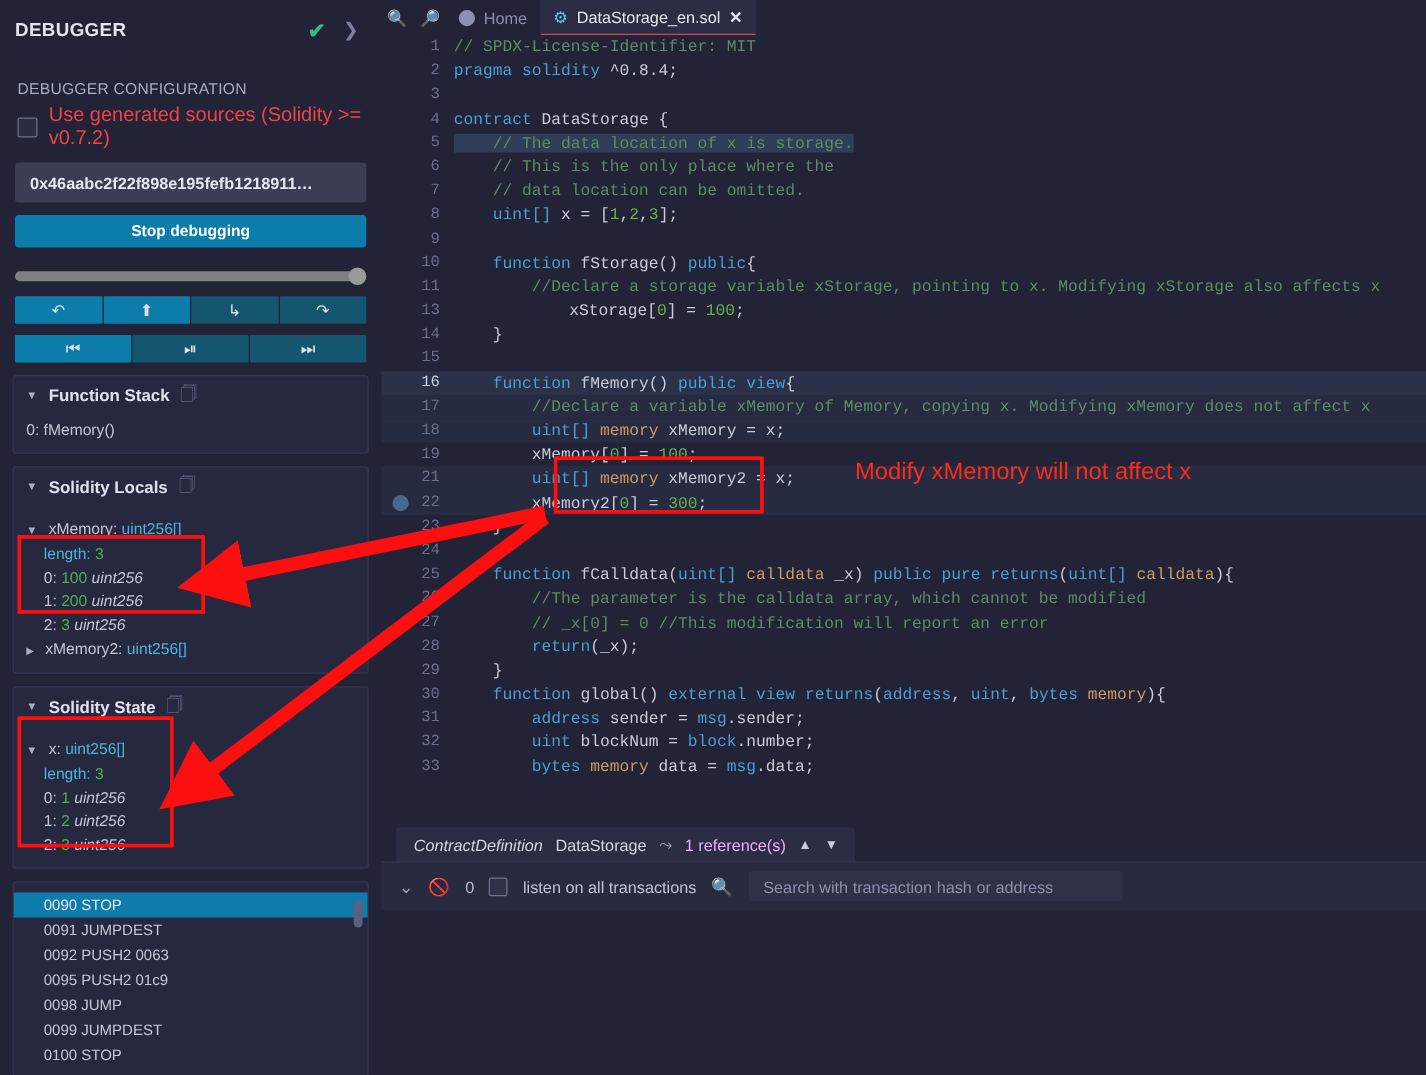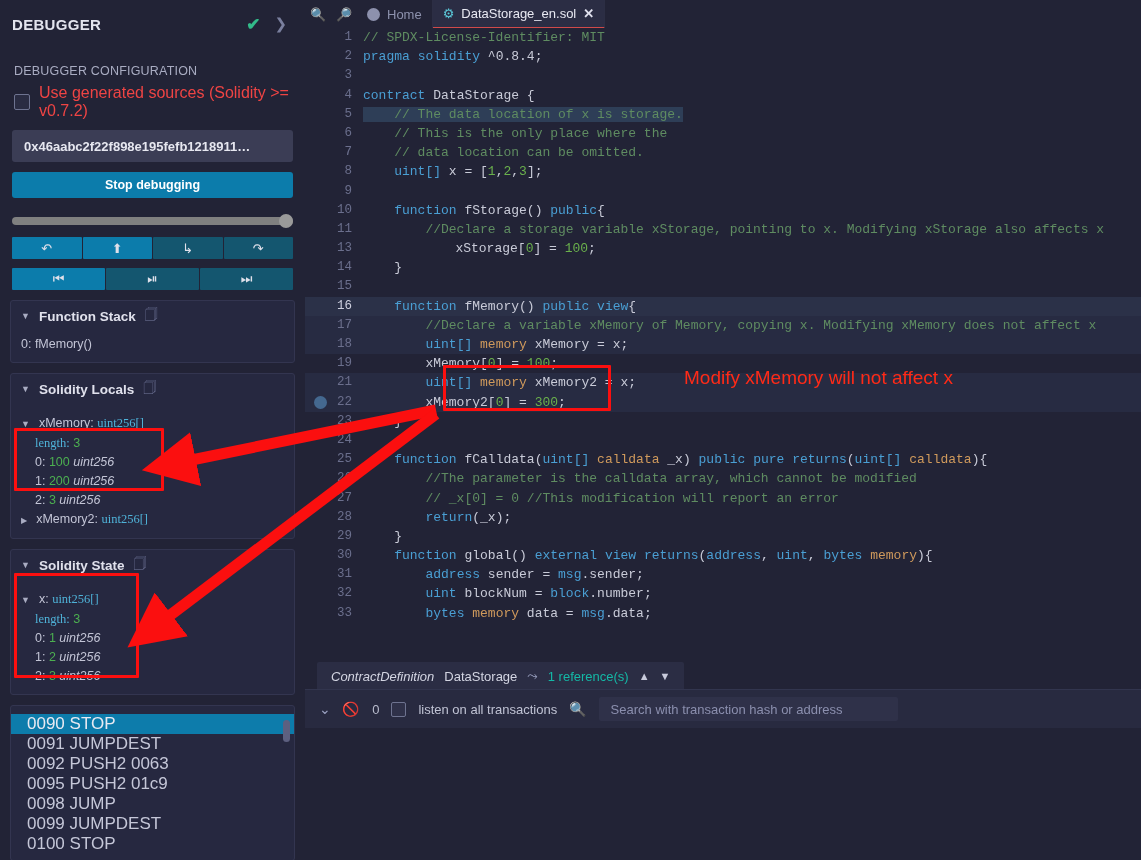--- a/index.html
+++ b/index.html
@@ -63,31 +63,31 @@
   }
   .vpanel-hd{
     display:flex;align-items:center;height:30px;padding:0 10px;
   }
   .caret{color:#a9acc2;font-size:9px;margin-right:9px;}
   .caret.right{font-size:8px;}
   .vpanel-title{font-size:13.5px;font-weight:bold;color:#e0e1ec;margin-right:9px;}
   .copy-ico{color:#767ba0;font-size:13px;}
   .vpanel-body{padding:4px 10px 8px 10px;font-size:12.5px;line-height:19px;}
   .vrow{white-space:nowrap;}
-  .k-cyan{color:#4fb3d9;font-family:Liberation Serif, serif;}
+  .k-cyan{color:#4fb3d9;}
   .k-green{color:#4caf50;}
   .k-grey{color:#c3c5d6;}
   .k-ital{font-style:italic;color:#c3c5d6;}
   .indent1{padding-left:14px;}
   
   .opcode-panel{
     margin:10px 10px 0 10px;border:1px solid #333550;border-radius:3px;
     background:#262840;padding:8px 0 6px 0;position:relative;
   }
-  .op-row{font-size:17px;line-height:18px;padding:1px 16px;color:#c5c7d8;white-space:nowrap;}
+  .op-row{font-size:12px;line-height:18px;padding:1px 24px;color:#c5c7d8;white-space:nowrap;}
   .op-row.sel{background:#0d7cab;color:#e9eaf2;}
   .op-scroll{
     position:absolute;right:4px;top:14px;width:7px;height:22px;background:#5d6080;border-radius:4px;
   }
   .partial-panel{
     margin:10px 10px 0 10px;border:1px solid #333550;border-top-left-radius:3px;
     border-top-right-radius:3px;background:#262840;height:24px;
   }
   
   #editor-area{
@@ -140,21 +140,21 @@
   .c-obj{color:#4a9fd4;}
   .sel-bg{background:#2e3e57;}
   
   .refbar{
     position:absolute;left:12px;bottom:170px;height:28px;background:#2b2d44;
     display:flex;align-items:center;padding:0 14px;gap:10px;font-size:13px;
     color:#d3d5e2;border-radius:2px 2px 0 0;
   }
   .refbar .it{font-style:italic;}
   .refbar .arrow-ico{color:#9aa0c0;font-size:13px;}
-  .refbar .refs{color:#14b8a6;text-align:center;}
+  .refbar .refs{color:#f0abfc;text-align:center;}
   .refbar .updown{color:#c8cadb;font-size:11px;}
   
   .termbar{
     position:absolute;left:0;right:0;bottom:132px;height:38px;
     background:#282a40;display:flex;align-items:center;padding:0 14px;gap:12px;
     border-top:1px solid #32354e;
   }
   .t-ico{color:#9aa0c0;font-size:14px;cursor:pointer;}
   .t-count{color:#b9bccd;font-size:13px;}
   .t-cbox{

